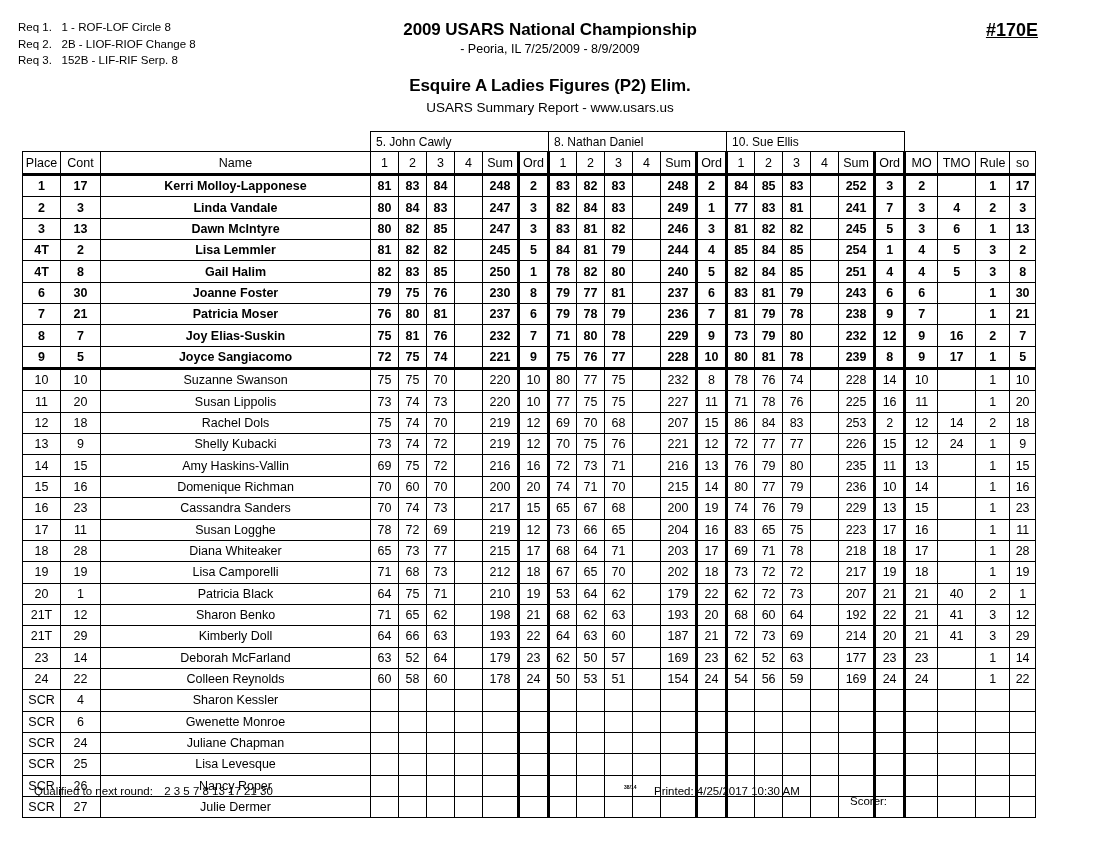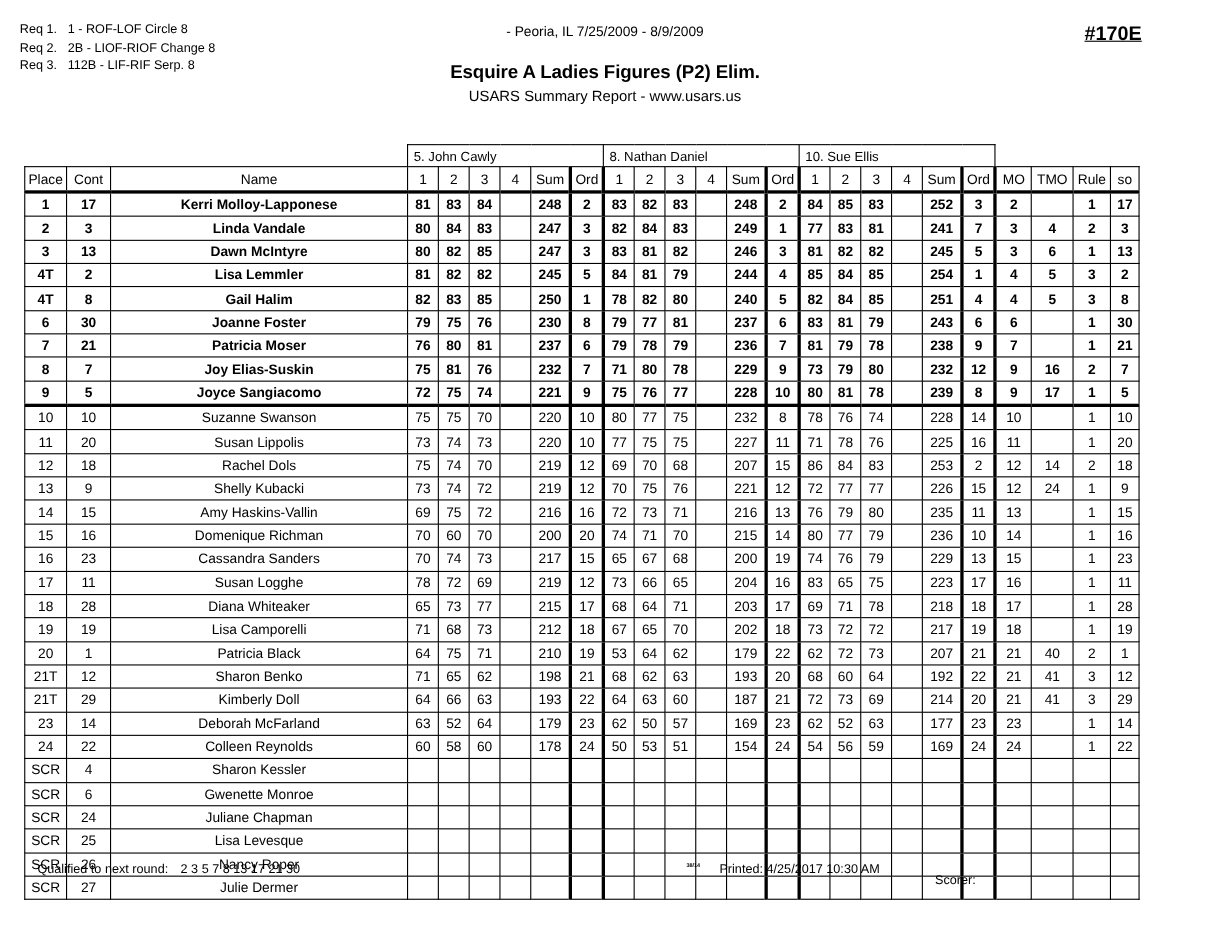--- a/index.html
+++ b/index.html
@@ -180,25 +180,26 @@
       <span>1 - ROF-LOF Circle 8</span>
     </span>
     <span class="req-line">
       <span class="req-label">Req</span>
       <span class="req-num">2.</span>
       <span>2B - LIOF-RIOF Change 8</span>
     </span>
     <span class="req-line">
       <span class="req-label">Req</span>
       <span class="req-num">3.</span>
-      <span>112B - LIF-RIF Serp. 8</span>
+      <span>152B - LIF-RIF Serp. 8</span>
     </span>
   </div>
 
   <div class="titles">
+    <div class="title-main">2009 USARS National Championship</div>
     <div class="title-sub">- Peoria, IL  7/25/2009 - 8/9/2009</div>
     <div class="title-event">Esquire A Ladies Figures (P2) Elim.</div>
     <div class="title-report">USARS Summary Report - www.usars.us</div>
   </div>
 
   <div class="doc-number">#170E</div>
 </div>
 
 <div class="sheet">
   <table class="grid">

